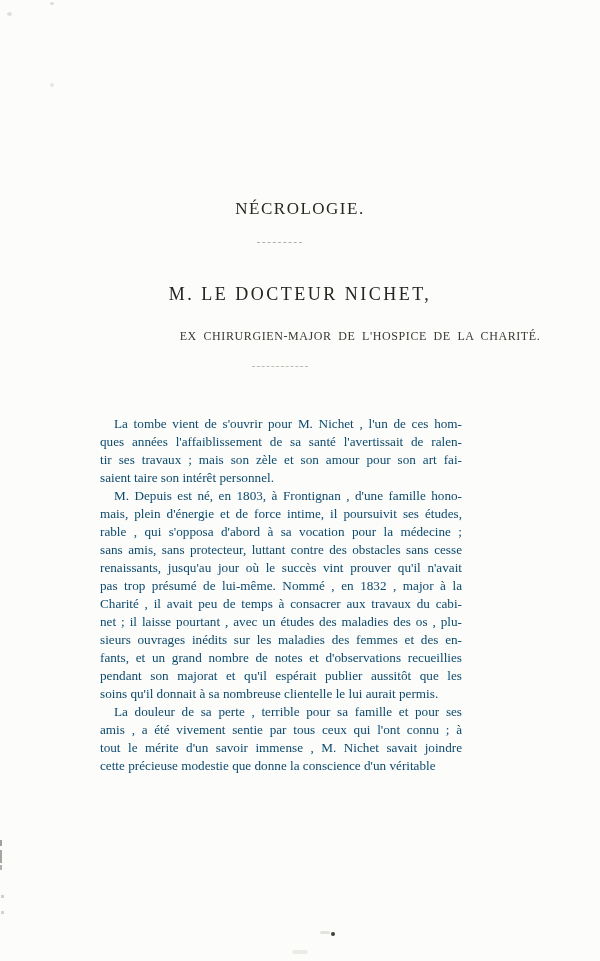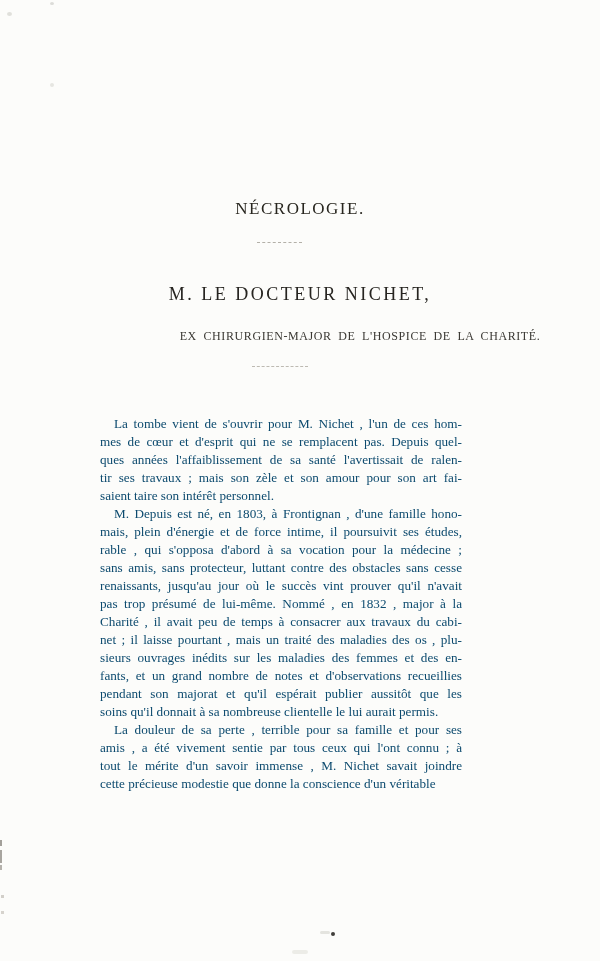--- a/index.html
+++ b/index.html
@@ -102,33 +102,32 @@
   <div class="rule rule-1"></div>
 
   <div class="article-title">M. LE DOCTEUR NICHET,</div>
 
   <div class="article-subtitle">EX CHIRURGIEN-MAJOR DE L'HOSPICE DE LA CHARITÉ.</div>
 
   <div class="rule rule-2"></div>
 
   <div class="body-text">
     <div class="line first">La tombe vient de s'ouvrir pour M. Nichet , l'un de ces hom-</div>
-    <div class="line">mes de cœur et d'esprit qui ne se remplacent pas. Depuis quel-</div>
     <div class="line">ques années l'affaiblissement de sa santé l'avertissait de ralen-</div>
     <div class="line">tir ses travaux ; mais son zèle et son amour pour son art fai-</div>
     <div class="line last">saient taire son intérêt personnel.</div>
 
     <div class="line first">M. Depuis est né, en 1803, à Frontignan , d'une famille hono-</div>
     <div class="line">mais, plein d'énergie et de force intime, il poursuivit ses études,</div>
     <div class="line">rable , qui s'opposa d'abord à sa vocation pour la médecine ;</div>
     <div class="line">sans amis, sans protecteur, luttant contre des obstacles sans cesse</div>
     <div class="line">renaissants, jusqu'au jour où le succès vint prouver qu'il n'avait</div>
     <div class="line">pas trop présumé de lui-même. Nommé , en 1832 , major à la</div>
     <div class="line">Charité , il avait peu de temps à consacrer aux travaux du cabi-</div>
-    <div class="line">net ; il laisse pourtant , mais un traité des maladies des os , plu-</div>
+    <div class="line">net ; il laisse pourtant , avec un études des maladies des os , plu-</div>
     <div class="line">sieurs ouvrages inédits sur les maladies des femmes et des en-</div>
     <div class="line">fants, et un grand nombre de notes et d'observations recueillies</div>
     <div class="line">pendant son majorat et qu'il espérait publier aussitôt que les</div>
     <div class="line last">soins qu'il donnait à sa nombreuse clientelle le lui aurait permis.</div>
 
     <div class="line first">La douleur de sa perte , terrible pour sa famille et pour ses</div>
     <div class="line">amis , a été vivement sentie par tous ceux qui l'ont connu ; à</div>
     <div class="line">tout le mérite d'un savoir immense , M. Nichet savait joindre</div>
     <div class="line last">cette précieuse modestie que donne la conscience d'un véritable</div>
   </div>

